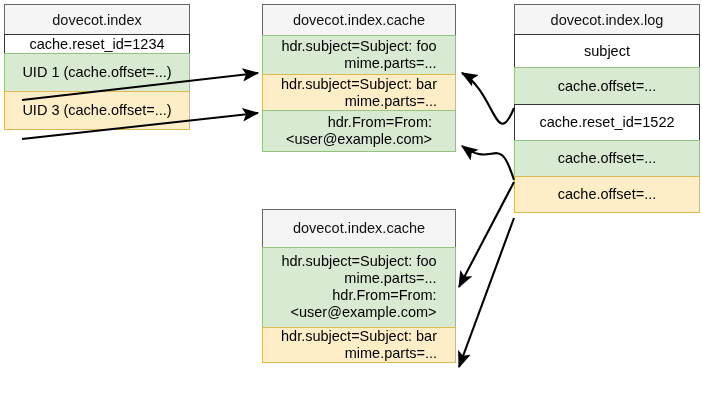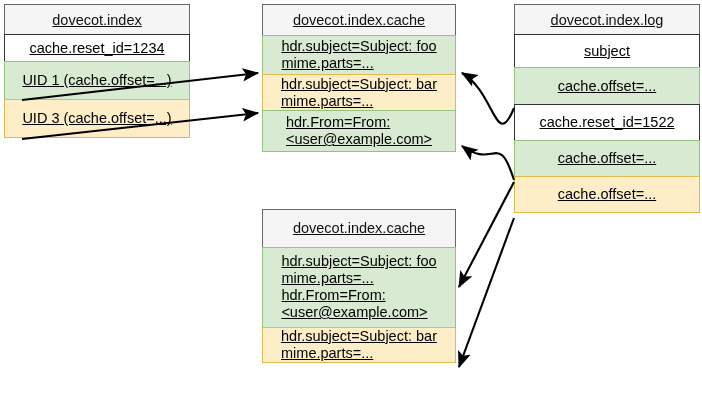--- a/index.html
+++ b/index.html
@@ -23,26 +23,25 @@
   }
   .table {
     position: absolute;
     box-sizing: border-box;
   }
   .row {
     box-sizing: border-box;
     display: flex;
     align-items: center;
     justify-content: center;
-    text-align: left;
+    text-align: right;
     font-size: 14.5px;
     line-height: 17px;
     padding: 0 7px;
     white-space: pre-line;
-    text-decoration: underline;
   }
   .row.header {
     background: #f5f5f5;
     border: 1.6px solid #666666;
     font-size: 14.5px;
     color: #111111;
   }
   .row.plain {
     background: #ffffff;
     border: 1.6px solid #333333;
@@ -63,21 +62,21 @@
     pointer-events: none;
   }
 </style>
 </head>
 <body>
 
 <div class="canvas">
 
   <div class="table" style="left:4px; top:4px; width:186px;">
     <div class="row header" style="height:32px;">dovecot.index</div>
-    <div class="row plain" style="height:28px; margin-top:-1.6px;">cache.reset_id=1234</div>
+    <div class="row plain" style="height:20px; margin-top:-1.6px;">cache.reset_id=1234</div>
     <div class="row green" style="height:39px; margin-top:-1.3px;">UID 1 (cache.offset=...)</div>
     <div class="row yellow" style="height:39px; margin-top:-1.2px;">UID 3 (cache.offset=...)</div>
   </div>
 
   <div class="table" style="left:262px; top:4px; width:194px;">
     <div class="row header" style="height:32px;">dovecot.index.cache</div>
     <div class="row green" style="height:40px; margin-top:-1.3px;">hdr.subject=Subject: foo
 mime.parts=...</div>
     <div class="row yellow" style="height:38px; margin-top:-1.2px;">hdr.subject=Subject: bar
 mime.parts=...</div>

